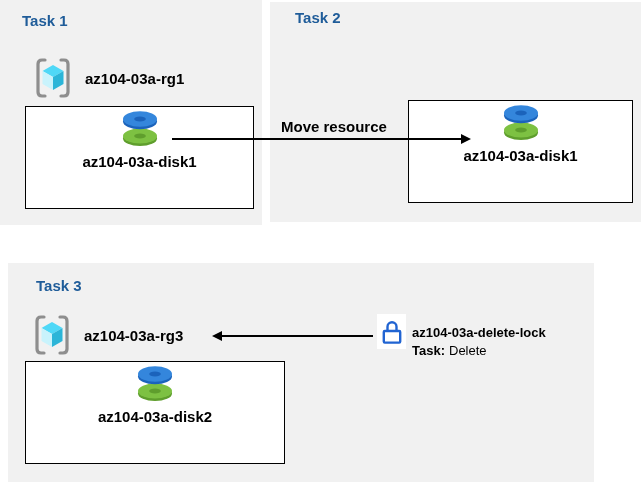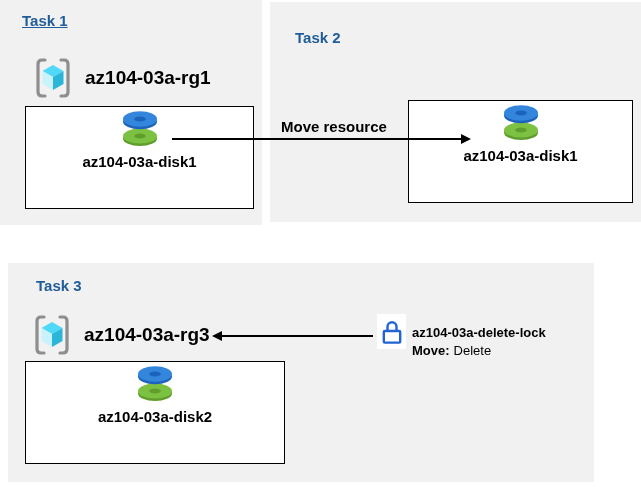--- a/index.html
+++ b/index.html
@@ -11,21 +11,21 @@
   *{margin:0;padding:0;box-sizing:border-box;}
   body{background:#ffffff;font-family:"Liberation Sans",sans-serif;}
   .stage{position:relative;width:641px;height:487px;background:#ffffff;overflow:hidden;}
   .panel{position:absolute;background:var(--panel-bg);}
   .panel-task1{left:0;top:0;width:262px;height:225px;}
   .panel-task2{left:270px;top:2px;width:371px;height:220px;}
   .panel-task3{left:8px;top:263px;width:586px;height:219px;}
   .task-title{position:absolute;font-size:15px;font-weight:700;color:var(--title-blue);white-space:nowrap;}
   .rg-row{position:absolute;display:flex;align-items:center;height:42px;}
   .rg-row .rg-icon{width:38px;height:42px;flex:0 0 auto;}
-  .rg-label{margin-left:13px;font-size:19px;font-weight:700;color:var(--ink);white-space:nowrap;}
+  .rg-label{margin-left:13px;font-size:15px;font-weight:700;color:var(--ink);white-space:nowrap;}
   .res-box{position:absolute;background:var(--box-bg);border:1.5px solid #000;
            display:flex;flex-direction:column;align-items:center;}
   .disk-icon{width:48px;height:42px;}
   .res-label{margin-top:4px;font-size:15px;font-weight:700;color:var(--ink);white-space:nowrap;}
   .arrow-line{position:absolute;height:2px;background:var(--arrow-ink);}
   .arrow-head{position:absolute;width:0;height:0;border-top:5.5px solid transparent;border-bottom:5.5px solid transparent;}
   .arrow-head.right{border-left:10px solid var(--arrow-ink);}
   .arrow-head.left{border-right:10px solid var(--arrow-ink);}
   .move-label{position:absolute;font-size:15px;font-weight:700;color:var(--ink);white-space:nowrap;}
   .lock-chip{position:absolute;left:377px;top:314px;width:29px;height:35px;background:#ffffff;
@@ -40,25 +40,25 @@
   .d-green{fill:var(--disk-green);} .d-green-dk{fill:var(--disk-green-dark);}
   .lock-stroke{fill:none;stroke:var(--lock-blue);stroke-width:2.4;}
   .lock-body{fill:#ffffff;stroke:var(--lock-blue);stroke-width:2.4;}
 </style>
 </head>
 <body>
 
 <div class="stage">
 
   <div class="panel panel-task1">
-    <div class="task-title" style="left:22px;top:12px;text-decoration:underline;">Task 1</div>
+    <div class="task-title" style="left:22px;top:12px;">Task 1</div>
   </div>
 
   <div class="panel panel-task2">
-    <div class="task-title" style="left:25px;top:7px;margin-top:20px;">Task 2</div>
+    <div class="task-title" style="left:25px;top:7px;">Task 2</div>
   </div>
 
   <div class="panel panel-task3">
     <div class="task-title" style="left:28px;top:14px;">Task 3</div>
   </div>
 
   <div class="rg-row" style="left:34px;top:57px;">
     <svg class="rg-icon" viewBox="0 0 38 42">
       <path class="bracket" d="M11 3 H8 Q4 3 4 7 V35 Q4 39 8 39 H11"></path>
       <path class="bracket" d="M27 3 H30 Q34 3 34 7 V35 Q34 39 30 39 H27"></path>
@@ -125,16 +125,16 @@
   <div class="arrow-line" style="left:222px;top:335px;width:151px;"></div>
 
   <div class="lock-chip">
     <svg class="lock-icon" viewBox="0 0 24 28">
       <path class="lock-stroke" d="M7.5 13 V8.8 a4.5 4.5 0 0 1 9 0 V13"></path>
       <rect class="lock-body" x="3.8" y="13" width="16.4" height="11.6" rx="1"></rect>
     </svg>
   </div>
   <div class="lock-text">
     <div class="lock-name">az104-03a-delete-lock</div>
-    <div class="lock-type"><b>Move:</b><span>Delete</span></div>
+    <div class="lock-type"><b>Task:</b><span>Delete</span></div>
   </div>
 
 </div>
 
 </body></html>

